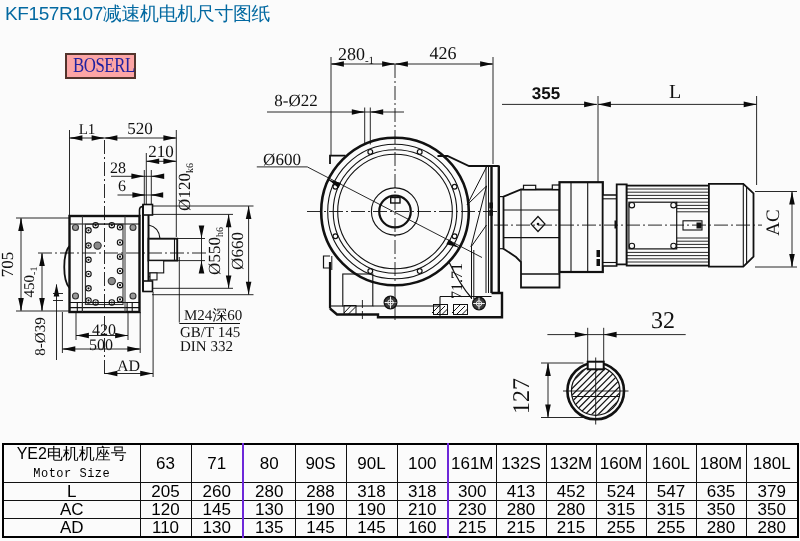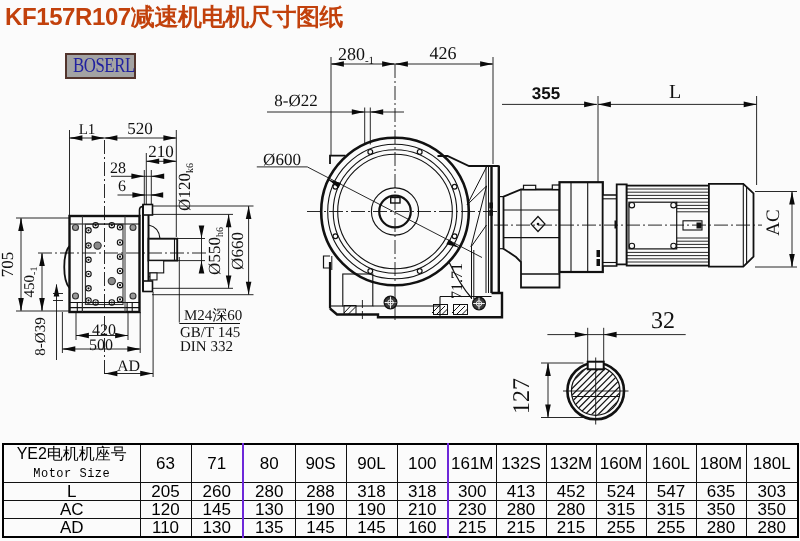--- a/index.html
+++ b/index.html
@@ -1,19 +1,19 @@
 <!DOCTYPE html>
 <html><head>
 <meta charset="utf-8">
 <style>
   html,body{margin:0;padding:0;}
   body{width:800px;height:541px;background:#fbfbfb;font-family:"Liberation Sans",sans-serif;position:relative;overflow:hidden;-webkit-font-smoothing:antialiased;}
   svg text{text-rendering:geometricPrecision;-webkit-font-smoothing:antialiased;}
-  #title{position:absolute;left:5px;top:1px;font-size:24px;font-weight:bold;color:#c2410c;letter-spacing:-0.4px;white-space:nowrap;}
-  #logo{position:absolute;left:65px;top:53px;width:67px;height:22px;border:2px solid #52342c;background:#a3a3a3;text-align:center;}
+  #title{position:absolute;left:5px;top:1px;font-size:19px;font-weight:normal;color:#0369a1;letter-spacing:-0.4px;white-space:nowrap;}
+  #logo{position:absolute;left:65px;top:53px;width:67px;height:22px;border:2px solid #52342c;background:#fca5a5;text-align:center;}
   #logo span{font-family:"Liberation Serif",serif;font-size:20px;color:#2222a0;line-height:21px;letter-spacing:-0.5px;display:inline-block;transform:scaleX(0.84);transform-origin:center;}
   svg{position:absolute;left:0;top:0;}
   table{position:absolute;left:2px;top:443px;width:795px;border-collapse:collapse;table-layout:fixed;font-size:17px;color:#000;}
   td{border:1px solid #111;text-align:center;padding:0;height:17px;line-height:17px;}
   td.tk{border-left:2px solid #6d28d9;margin-left:20px;}
   table{border:2px solid #000;}
   tr.hdr td{height:33px;}
   .c1{font-size:16px;line-height:18px;}
   .ms{font-family:"Liberation Mono",monospace;font-size:12px;letter-spacing:0.5px;line-height:16px;}
 </style>
@@ -451,21 +451,21 @@
         <td class="tk">280</td>
         <td>288</td>
         <td>318</td>
         <td>318</td>
         <td class="tk">300</td>
         <td>413</td>
         <td>452</td>
         <td>524</td>
         <td>547</td>
         <td>635</td>
-        <td>303</td>
+        <td>379</td>
       </tr>
 <tr>
         <td>AC</td>
         <td>120</td>
         <td>145</td>
         <td class="tk">130</td>
         <td>190</td>
         <td>190</td>
         <td>210</td>
         <td class="tk">230</td>

